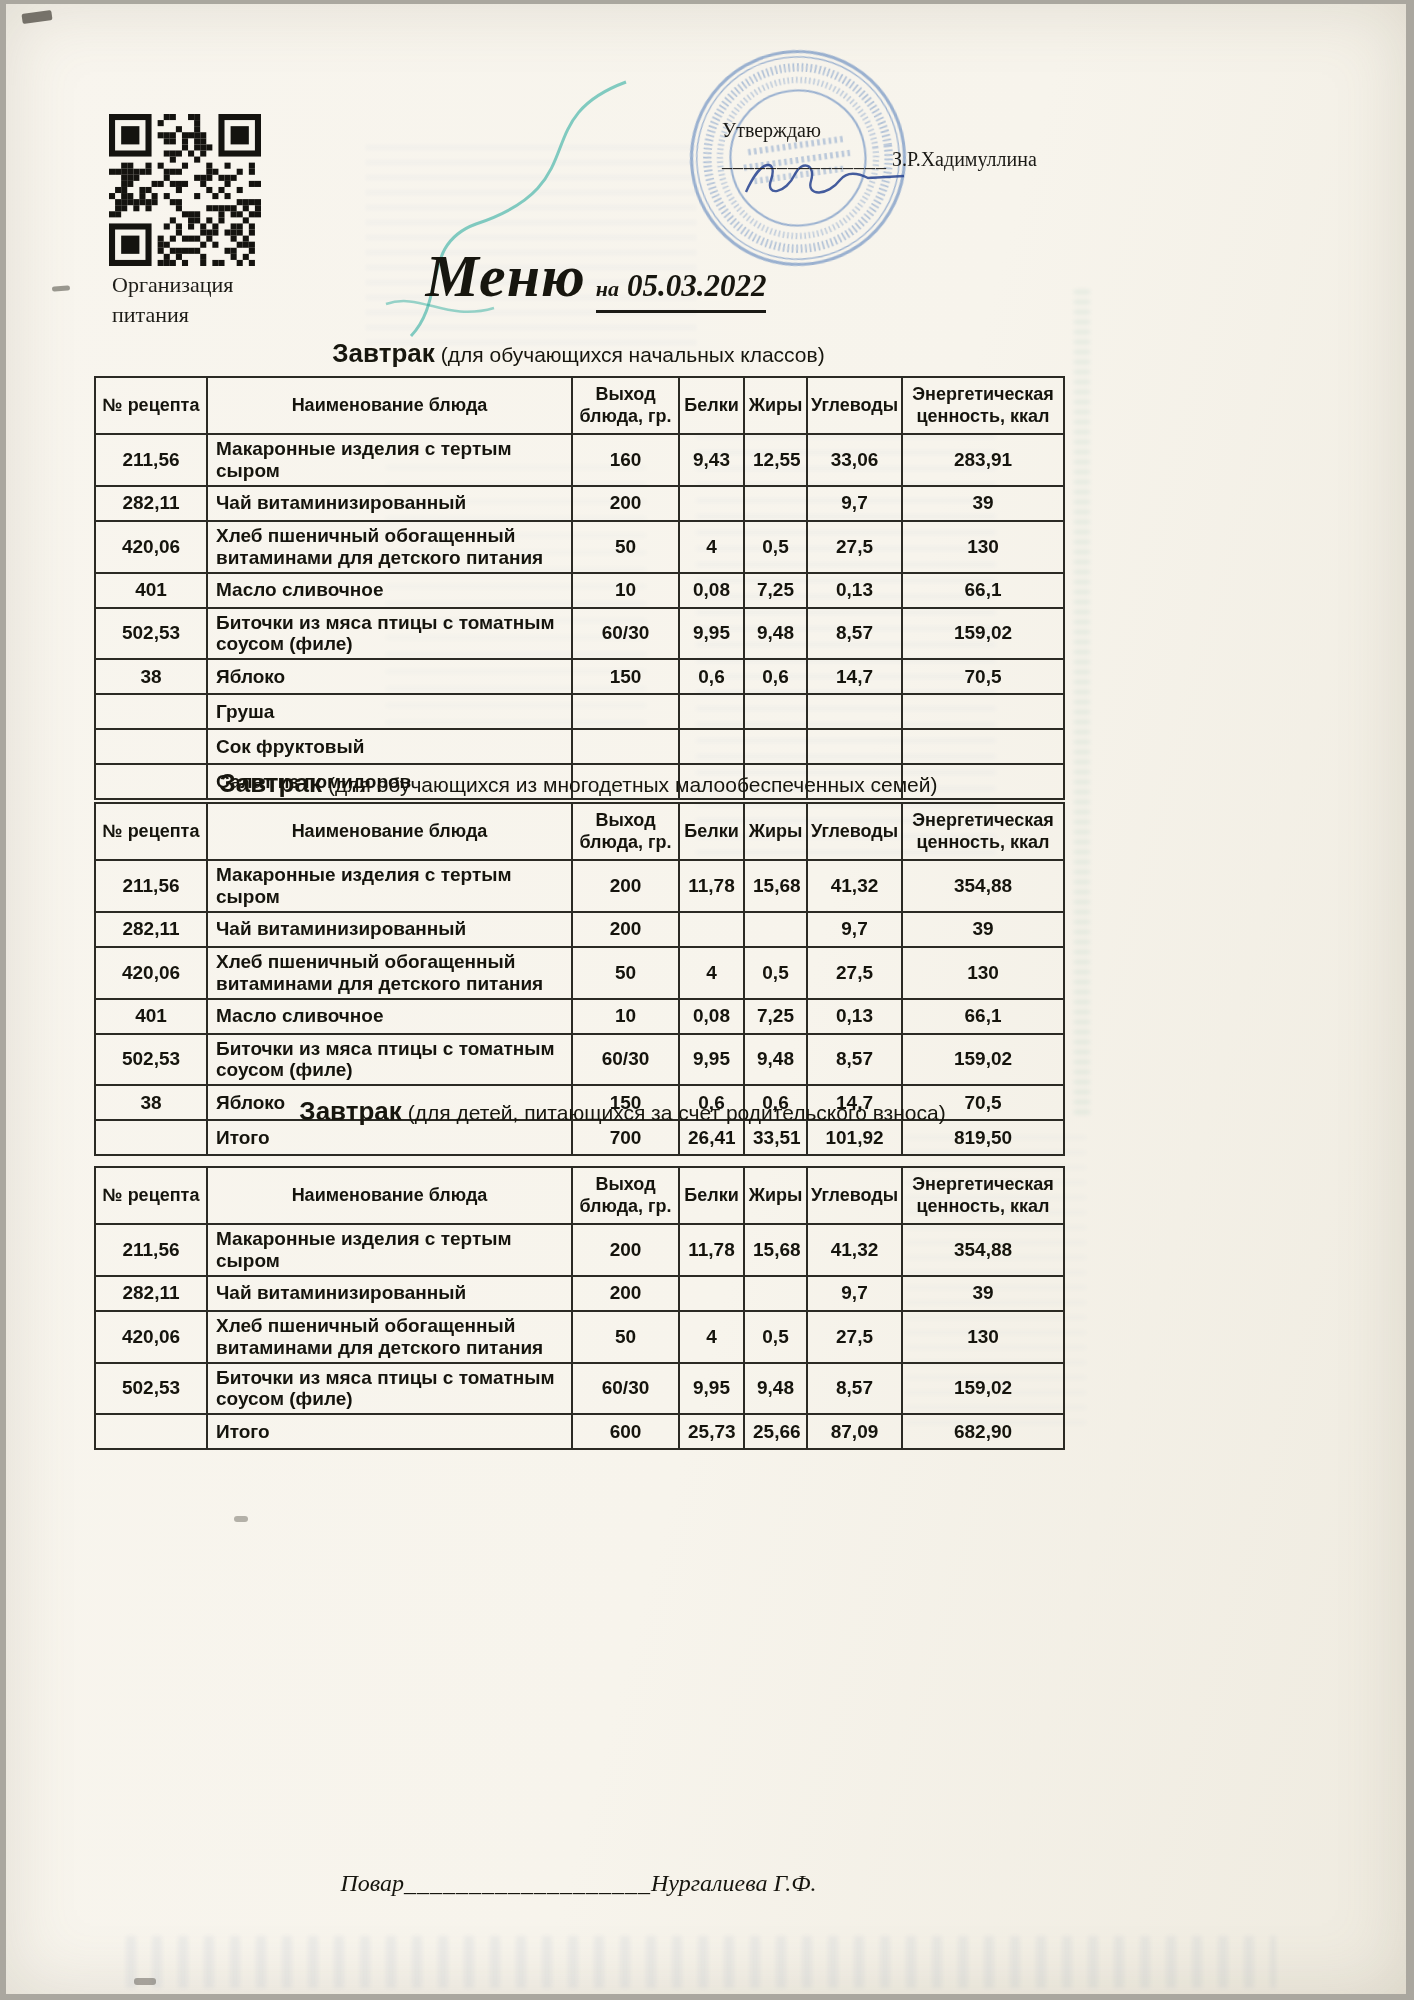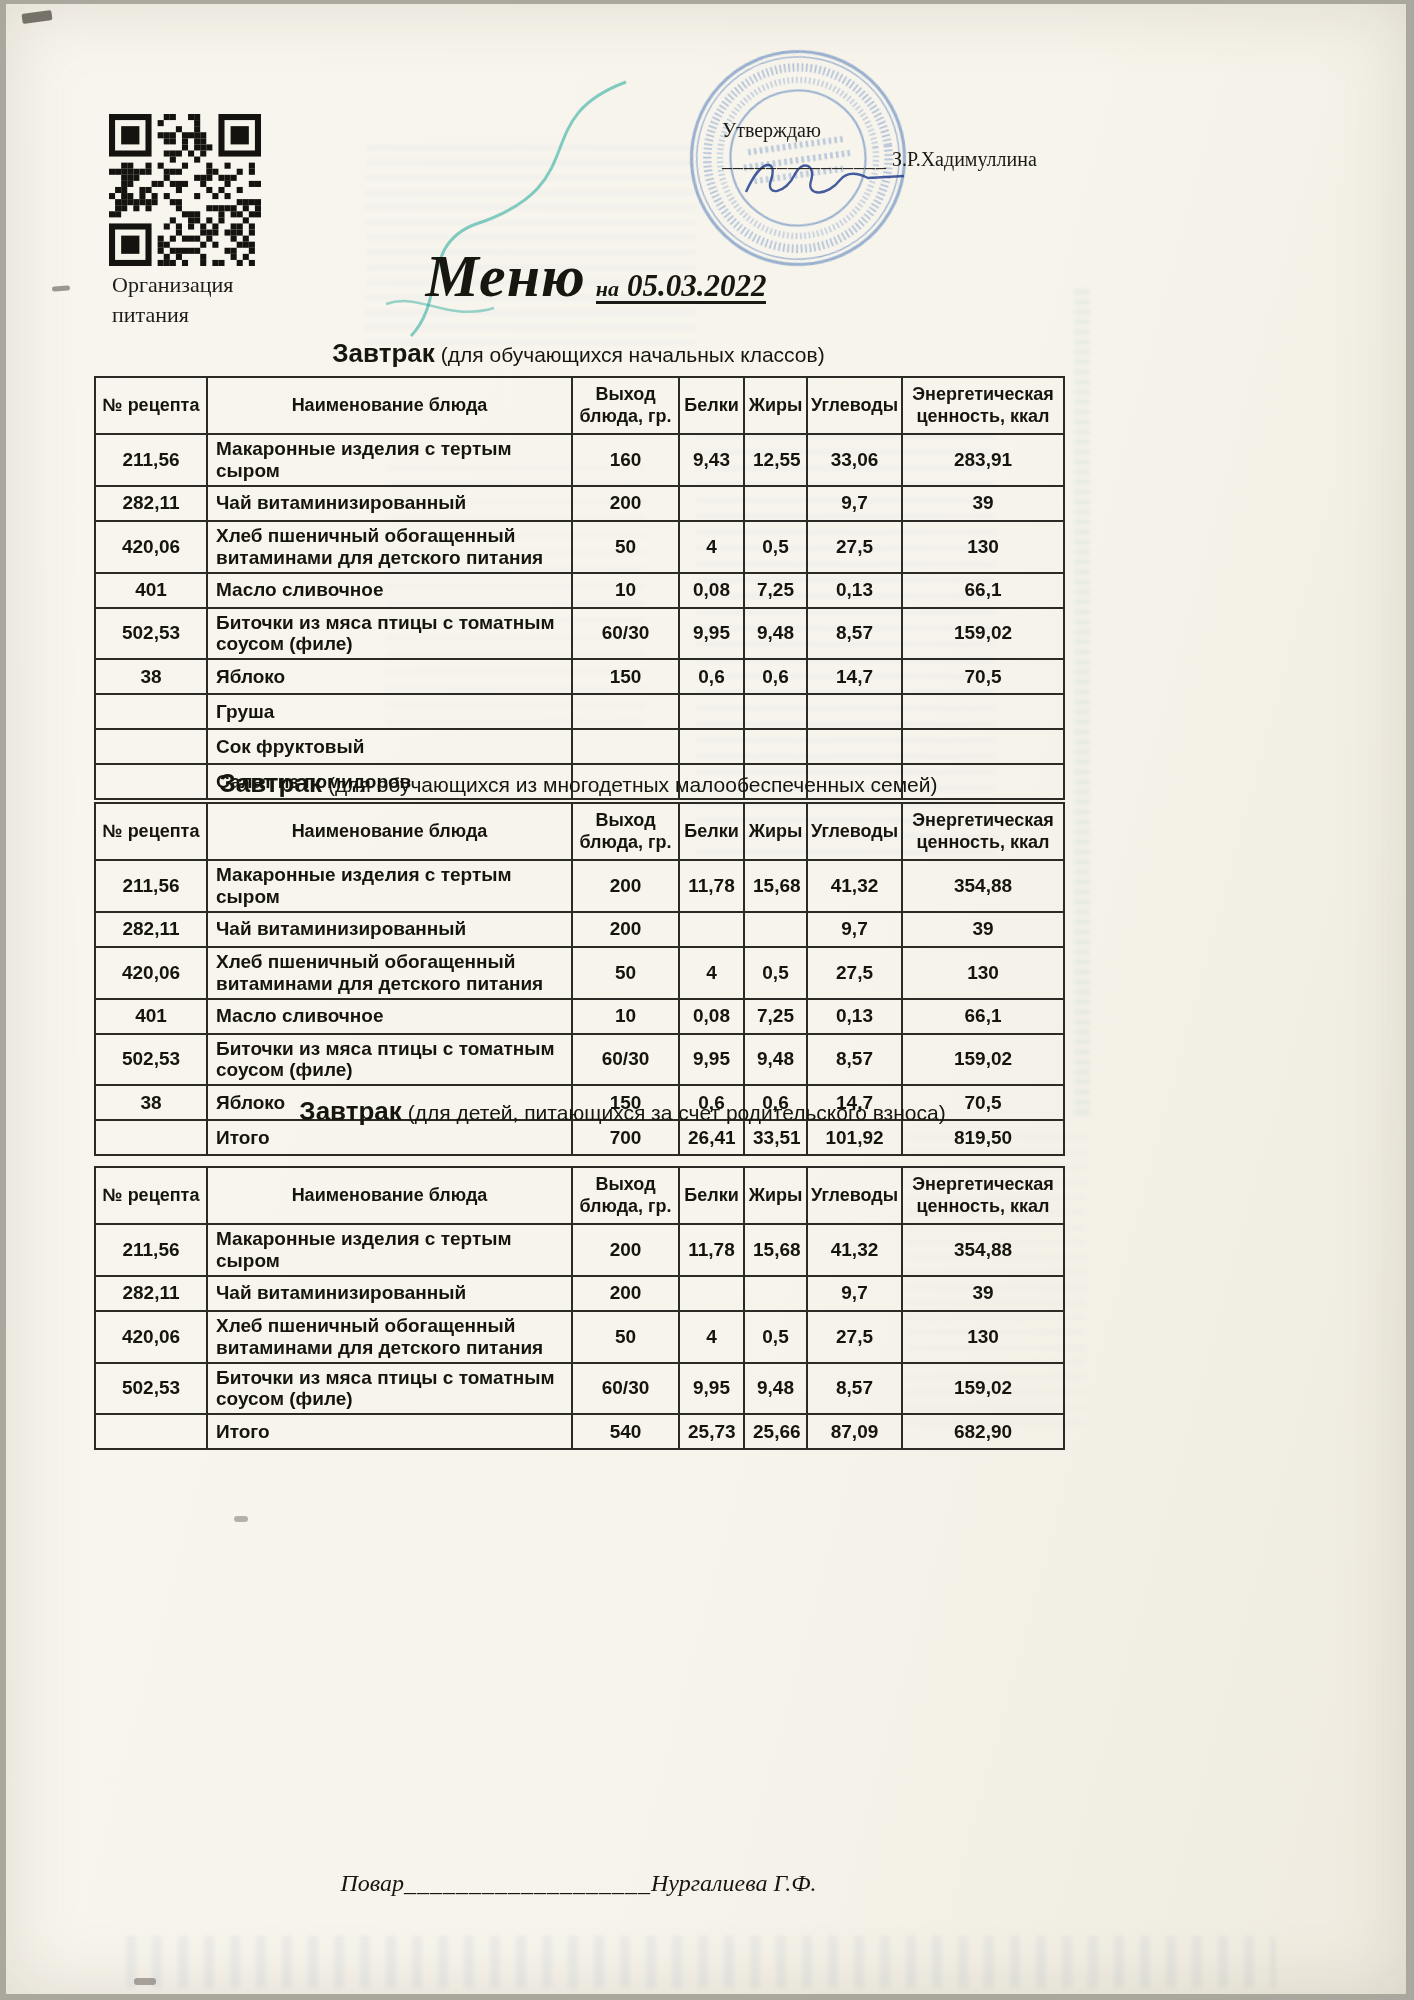--- a/index.html
+++ b/index.html
@@ -45,21 +45,21 @@
     position:absolute;left:716px;top:112px;width:440px;
     font-family:"Liberation Serif", serif;font-size:20px;color:#1b1a16;line-height:1.45;z-index:3;
   }
   .approval .uline{letter-spacing:1px;}
   
   .pen{position:absolute;left:320px;top:60px;width:360px;height:300px;pointer-events:none;}
   
   .menu-title{position:absolute;left:330px;top:238px;width:520px;text-align:center;z-index:3;
     font-family:"Liberation Serif", serif;color:#17160f;}
   .t-word{font-size:60px;font-weight:bold;font-style:italic;letter-spacing:1px;}
-  .t-rest{border-bottom:3px solid #1b1a15;padding-bottom:2px;margin-left:10px;}
+  .t-rest{border-bottom:3px solid #1b1a15;padding-bottom:11px;margin-left:10px;}
   .t-prep{font-size:22px;font-style:italic;font-weight:bold;}
   .t-date{font-size:31px;font-style:italic;font-weight:bold;margin-left:8px;}
   
   .sec-title{position:absolute;left:88px;width:969px;text-align:center;color:#17160e;z-index:2;white-space:nowrap;}
   .sec-main{font-size:26px;font-weight:bold;}
   .sec-sub{font-size:21px;font-weight:normal;margin-left:6px;}
   table.menu-table{
     position:absolute;left:88px;width:969px;border-collapse:collapse;table-layout:fixed;z-index:2;
     border:2px solid #2b2a24;
   }
@@ -588,21 +588,21 @@
           <td class="c1">Биточки из мяса птицы с томатным соусом (филе)</td>
           <td class="c2">60/30</td>
           <td class="c3">9,95</td>
           <td class="c4">9,48</td>
           <td class="c5">8,57</td>
           <td class="c6">159,02</td>
         </tr>
         <tr class="total-row">
           <td class="c0"></td>
           <td class="c1">Итого</td>
-          <td class="c2">540</td>
+          <td class="c2">600</td>
           <td class="c3">25,73</td>
           <td class="c4">25,66</td>
           <td class="c5">87,09</td>
           <td class="c6">682,90</td>
         </tr>
       </tbody>
     </table>
 
   <div class="footer">
     <span class="f-role">Повар</span><span class="f-line">___________________</span><span class="f-name">Нургалиева Г.Ф.</span>

